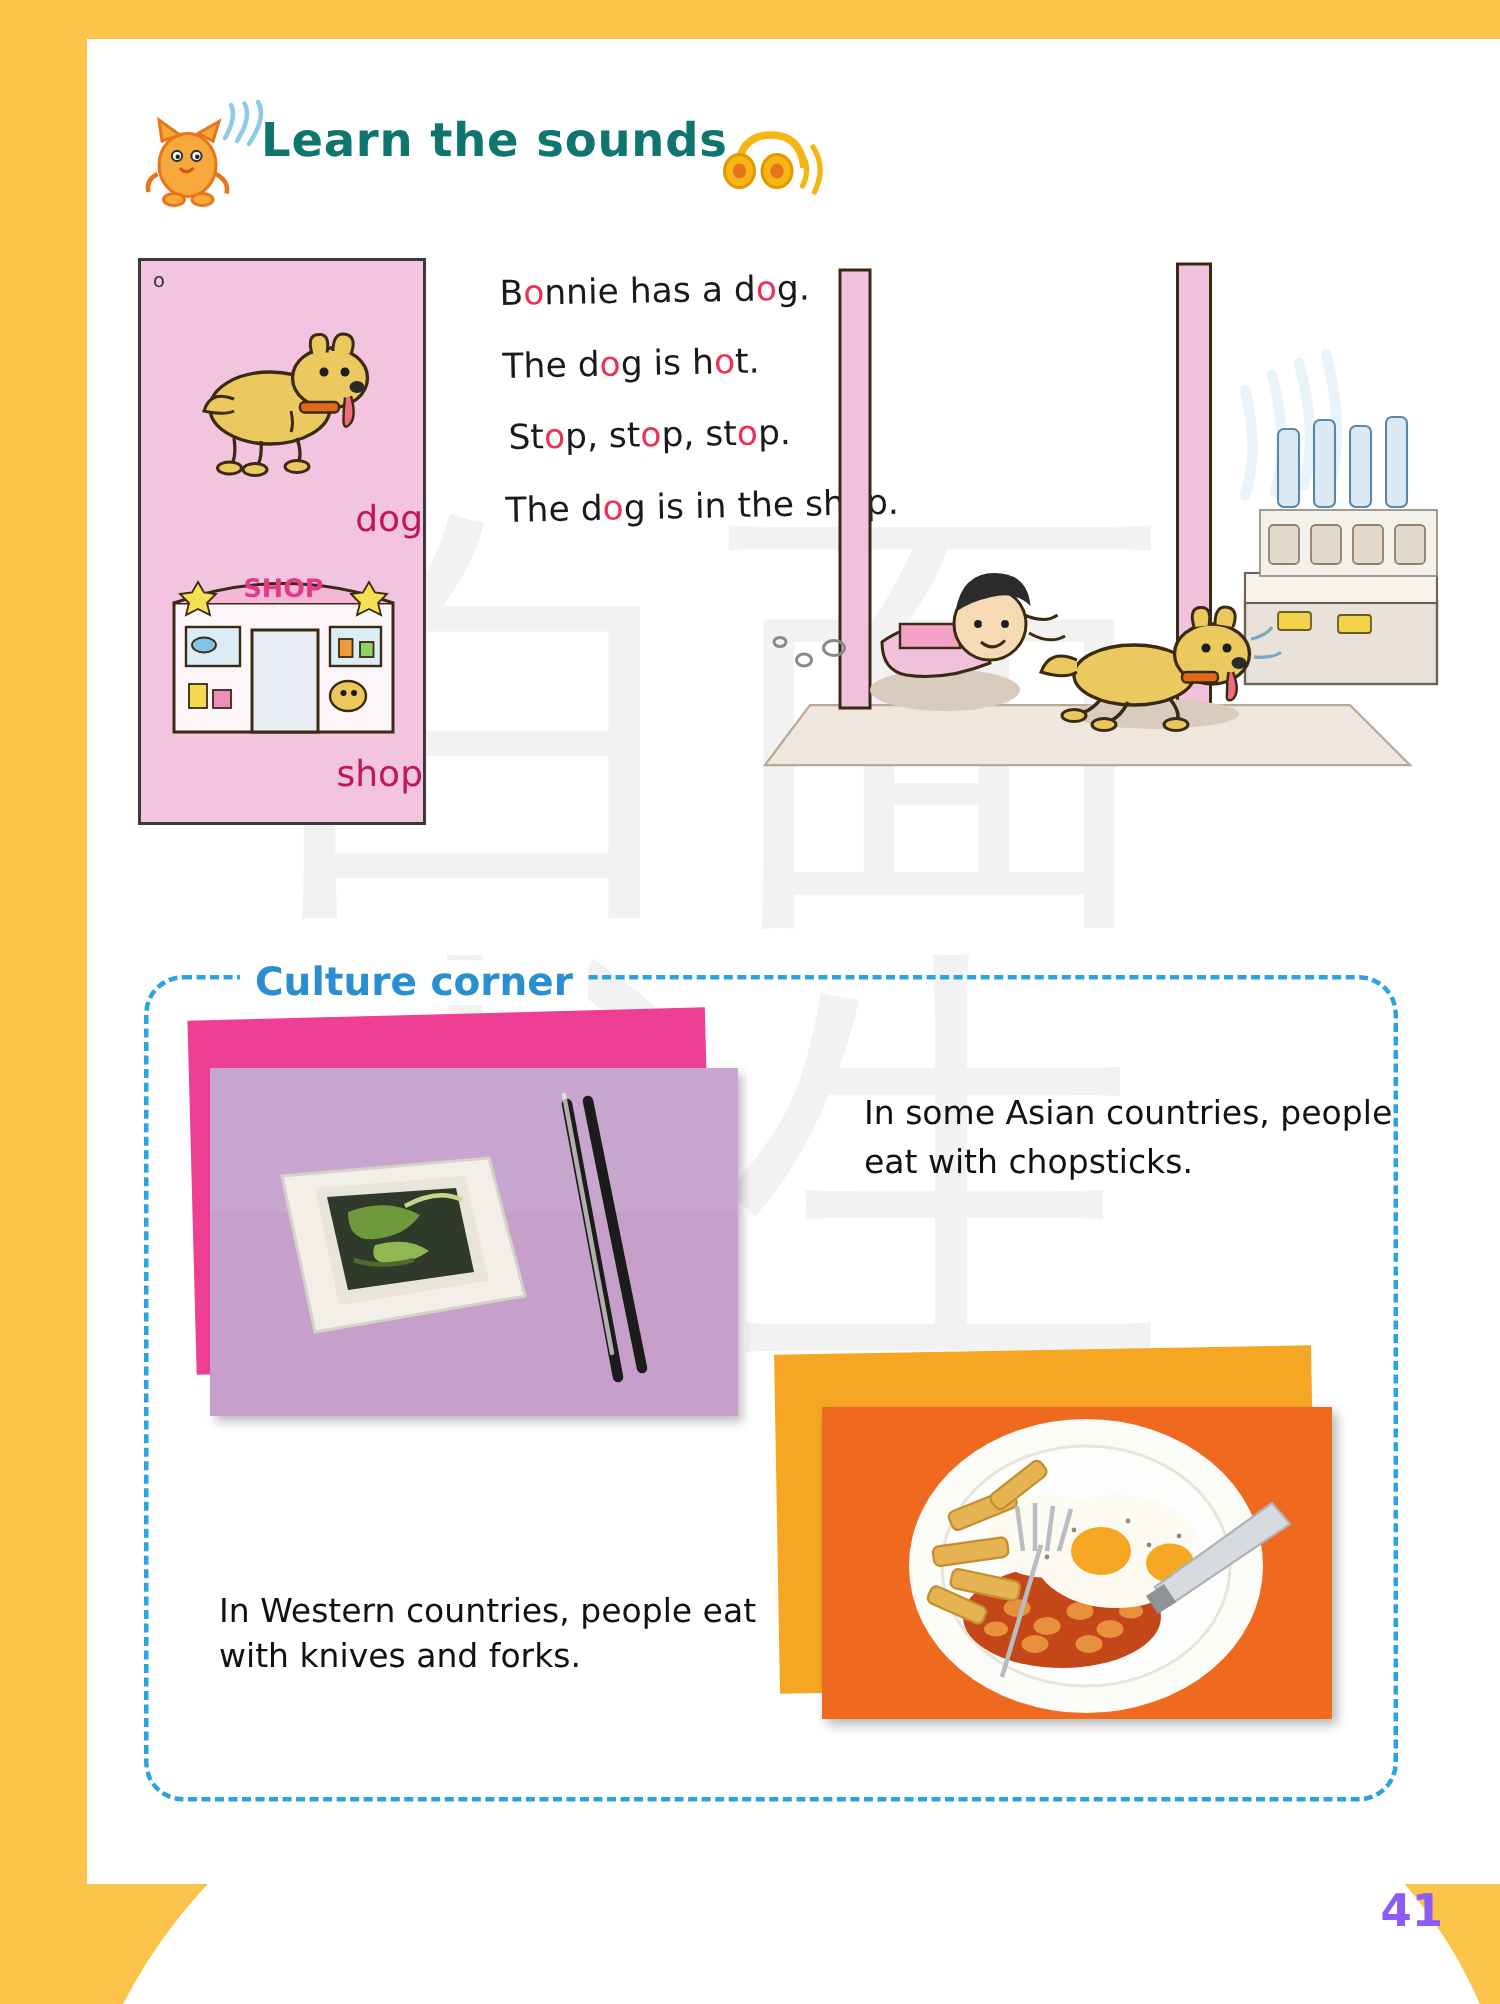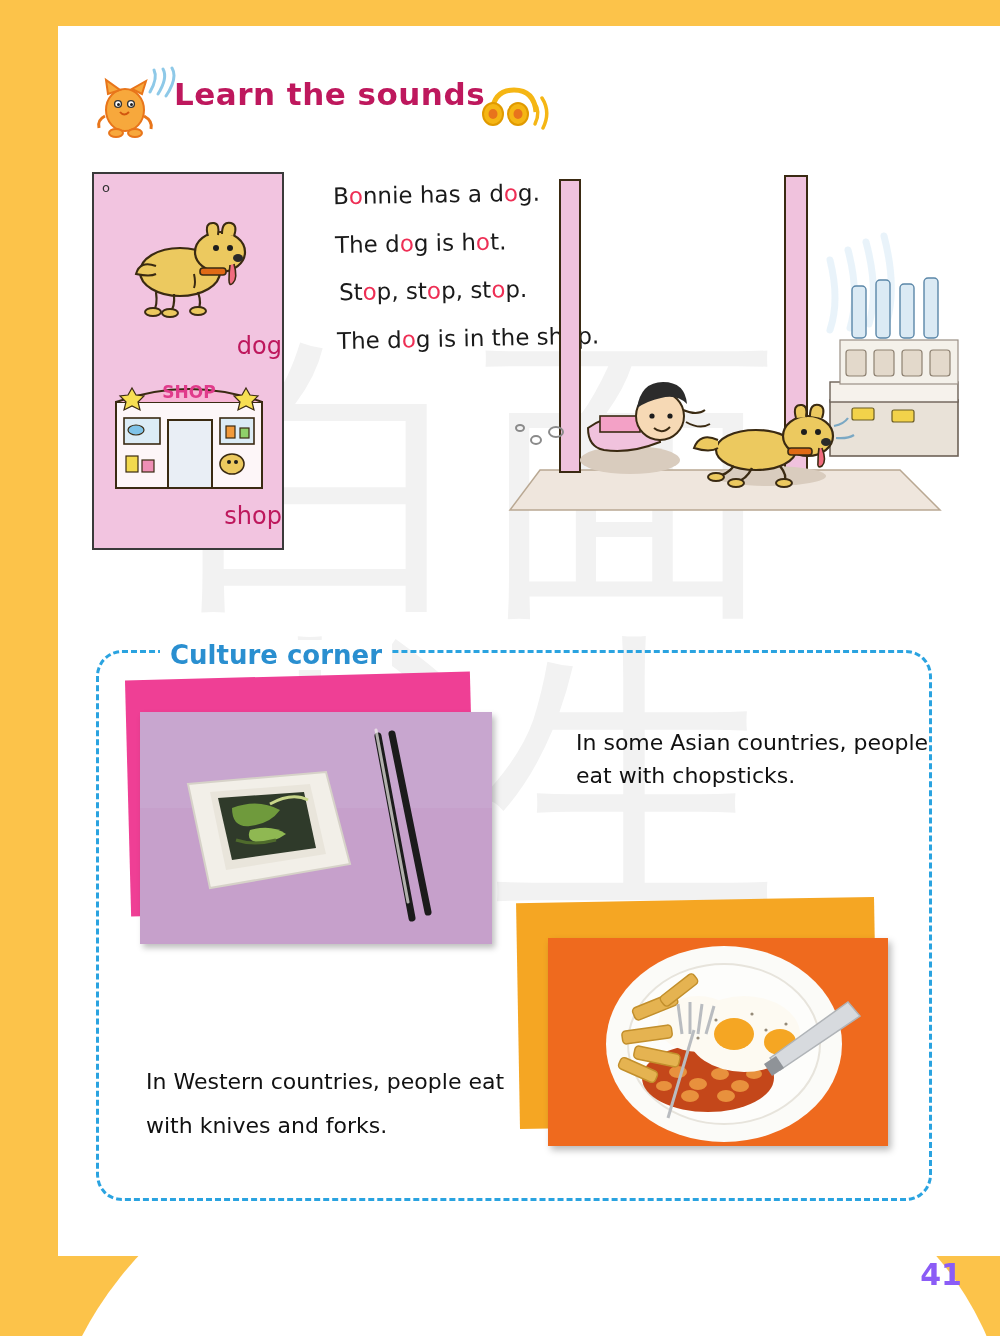--- a/index.html
+++ b/index.html
@@ -85,21 +85,21 @@
   }
   .cat-icon { position: absolute; left: 0; top: 6px; width: 70px; height: 70px; }
   .sound-waves { position: absolute; left: 48px; top: 0px; width: 40px; height: 40px; }
   .section-title {
     position: absolute;
     left: 82px;
     top: 10px;
     font-family: "DejaVu Sans", sans-serif;
     font-size: 31px;
     font-weight: bold;
-    color: #be185d;
+    color: #0f766e;
     letter-spacing: 0.5px;
     white-space: nowrap;
   }
   .headphones { position: absolute; left: 390px; top: 14px; width: 80px; height: 50px; }
 
   
   .word-card {
     position: absolute;
     left: 92px;
     top: 172px;
@@ -221,21 +221,21 @@
     box-shadow: 3px 4px 7px rgba(0,0,0,0.28);
     overflow: hidden;
   }
 
   .culture-text-2 {
     position: absolute;
     left: 146px;
     top: 1060px;
     width: 370px;
     font-size: 22px;
-    line-height: 44px;
+    line-height: 30px;
     color: #111;
   }
 
   .page-number {
     position: absolute;
     right: 38px;
     bottom: 44px;
     font-size: 30px;
     font-weight: bold;
     color: #8b5cf6;

